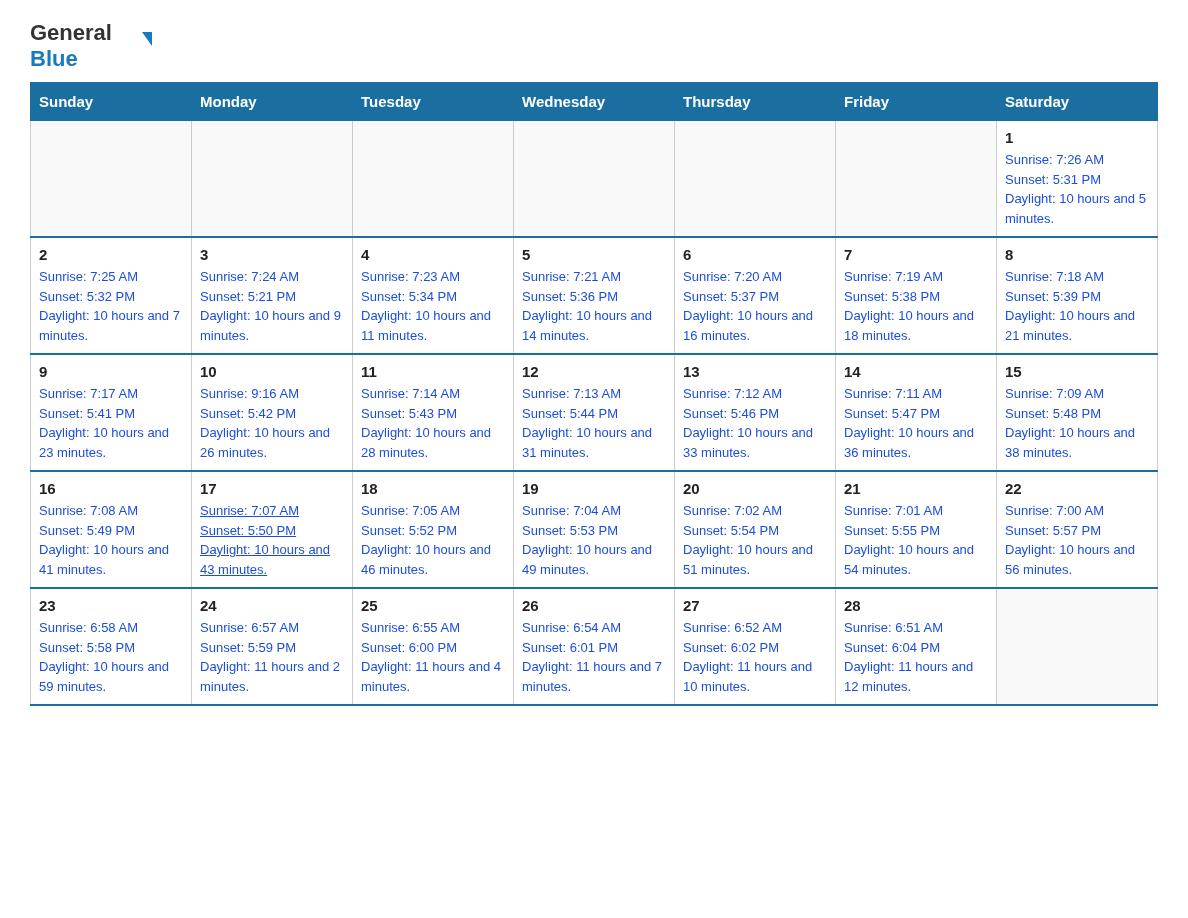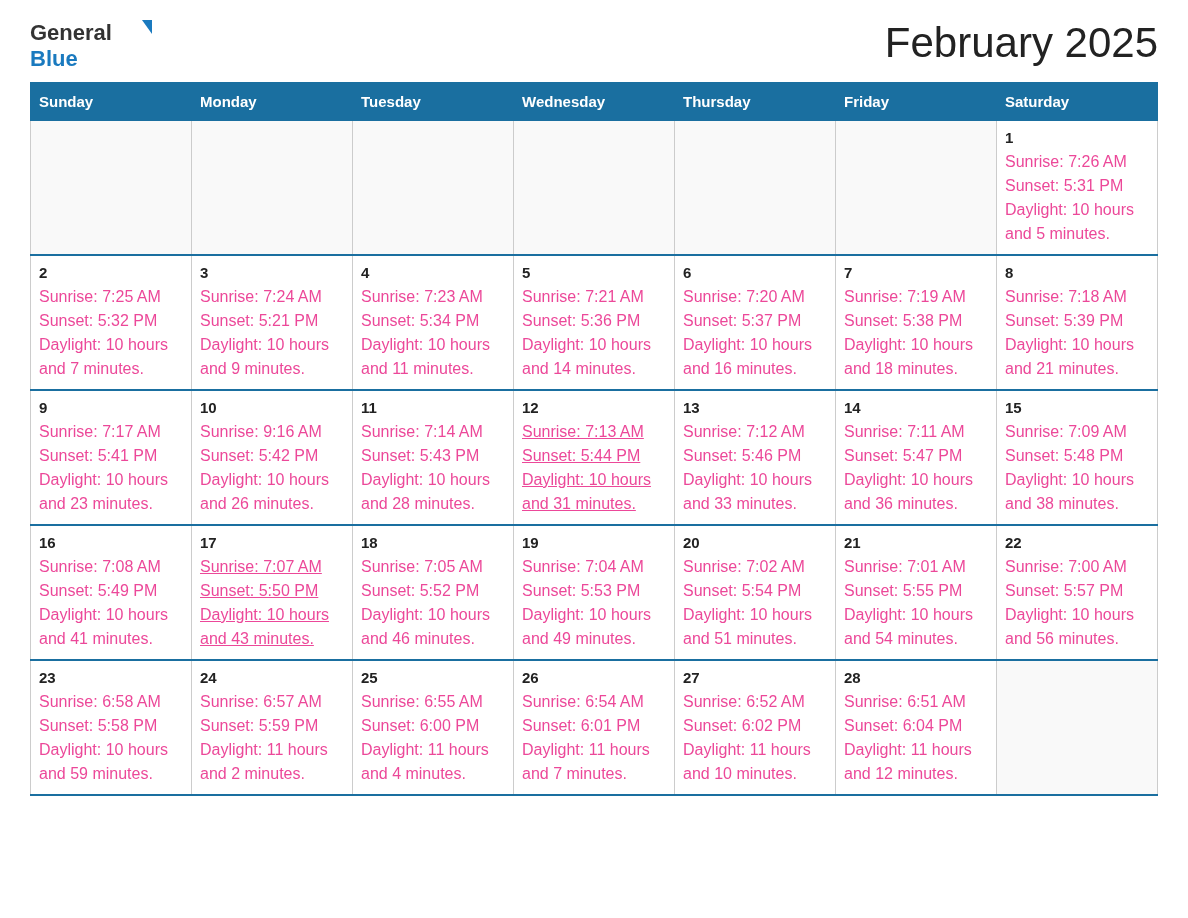--- a/index.html
+++ b/index.html
@@ -35,21 +35,21 @@
       width: 0;
       height: 0;
       border-left: 10px solid transparent;
       border-right: 0px solid transparent;
       border-top: 14px solid #1a7abf;
       margin-left: 2px;
       vertical-align: middle;
     }
     .logo-line1 {
       display: flex;
-      align-items: flex-start;
+      align-items: flex-end;
       gap: 28px;
     }
     .title-block {
       text-align: right;
     }
     .title-block h1 {
       font-size: 42px;
       font-weight: normal;
       color: #222;
       line-height: 1.1;
@@ -86,41 +86,40 @@
     .calendar tbody tr td.empty {
       background: #f9f9f9;
     }
     .day-number {
       font-size: 15px;
       font-weight: bold;
       margin-bottom: 4px;
       color: #222;
     }
     .day-detail {
-      font-size: 16px;
-      color: #ec4899;
+      font-size: 13px;
+      color: #1d4ed8;
       line-height: 1.5;
     }
     .calendar tbody tr {
       border-bottom: 2px solid #1a6fa0;
     }
   </style>
 </head>
 <body>
 
 <div class="header">
   <div class="logo">
     <div class="logo-line1">
       <span class="logo-general">General</span>
       <span class="logo-triangle"></span>
     </div>
     <span class="logo-blue">Blue</span>
   </div>
   <div class="title-block">
-    <h1>February 2025</h1>
   </div>
 </div>
 
 <table class="calendar">
   <thead>
     <tr>
       <th>Sunday</th>
       <th>Monday</th>
       <th>Tuesday</th>
       <th>Wednesday</th>
@@ -202,21 +201,21 @@
 Daylight: 10 hours and 26 minutes.</div>
         </td>
         <td>
           <div class="day-number">11</div>
           <div class="day-detail" style="white-space: pre-line;">Sunrise: 7:14 AM
 Sunset: 5:43 PM
 Daylight: 10 hours and 28 minutes.</div>
         </td>
         <td>
           <div class="day-number">12</div>
-          <div class="day-detail" style="white-space: pre-line; text-decoration: underline;">Sunrise: 7:13 AM
+          <div class="day-detail" style="white-space: pre-line;">Sunrise: 7:13 AM
 Sunset: 5:44 PM
 Daylight: 10 hours and 31 minutes.</div>
         </td>
         <td>
           <div class="day-number">13</div>
           <div class="day-detail" style="white-space: pre-line;">Sunrise: 7:12 AM
 Sunset: 5:46 PM
 Daylight: 10 hours and 33 minutes.</div>
         </td>
         <td>

